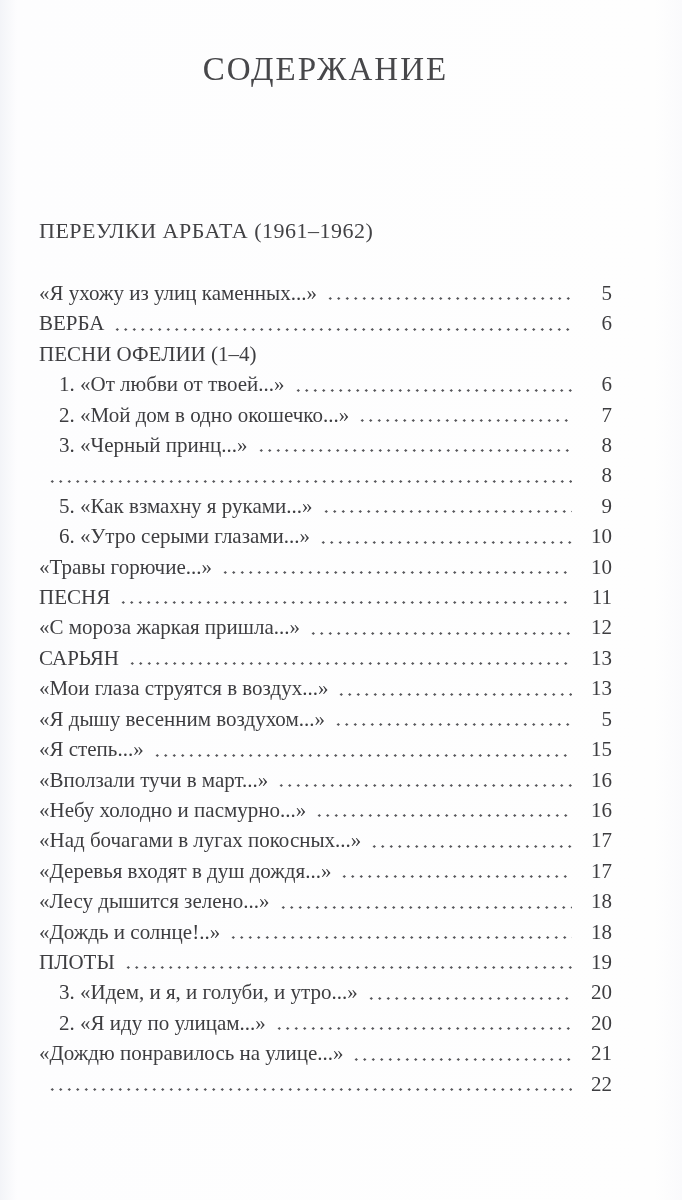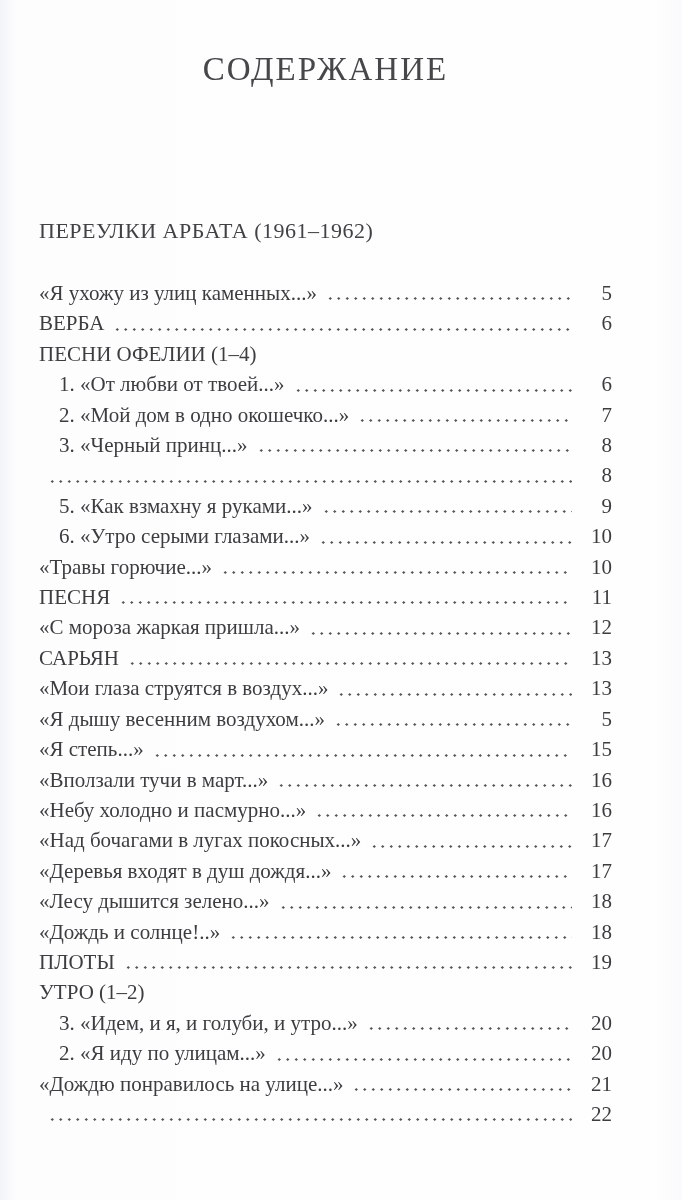--- a/index.html
+++ b/index.html
@@ -215,25 +215,20 @@
     <span class="leader"></span>
     <span class="pagenum">18</span>
   </div>
 
   <div class="row">
     <span class="entry-title">ПЛОТЫ</span>
     <span class="leader"></span>
     <span class="pagenum">19</span>
   </div>
 
-  <div class="row no-page">
-    <span class="entry-title">УТРО (1–2)</span>
-    <span class="leader"></span>
-    <span class="pagenum"></span>
-  </div>
 
   <div class="row indent">
     <span class="entry-title">3. «Идем, и я, и голуби, и утро...»</span>
     <span class="leader"></span>
     <span class="pagenum">20</span>
   </div>
 
   <div class="row indent">
     <span class="entry-title">2. «Я иду по улицам...»</span>
     <span class="leader"></span>

